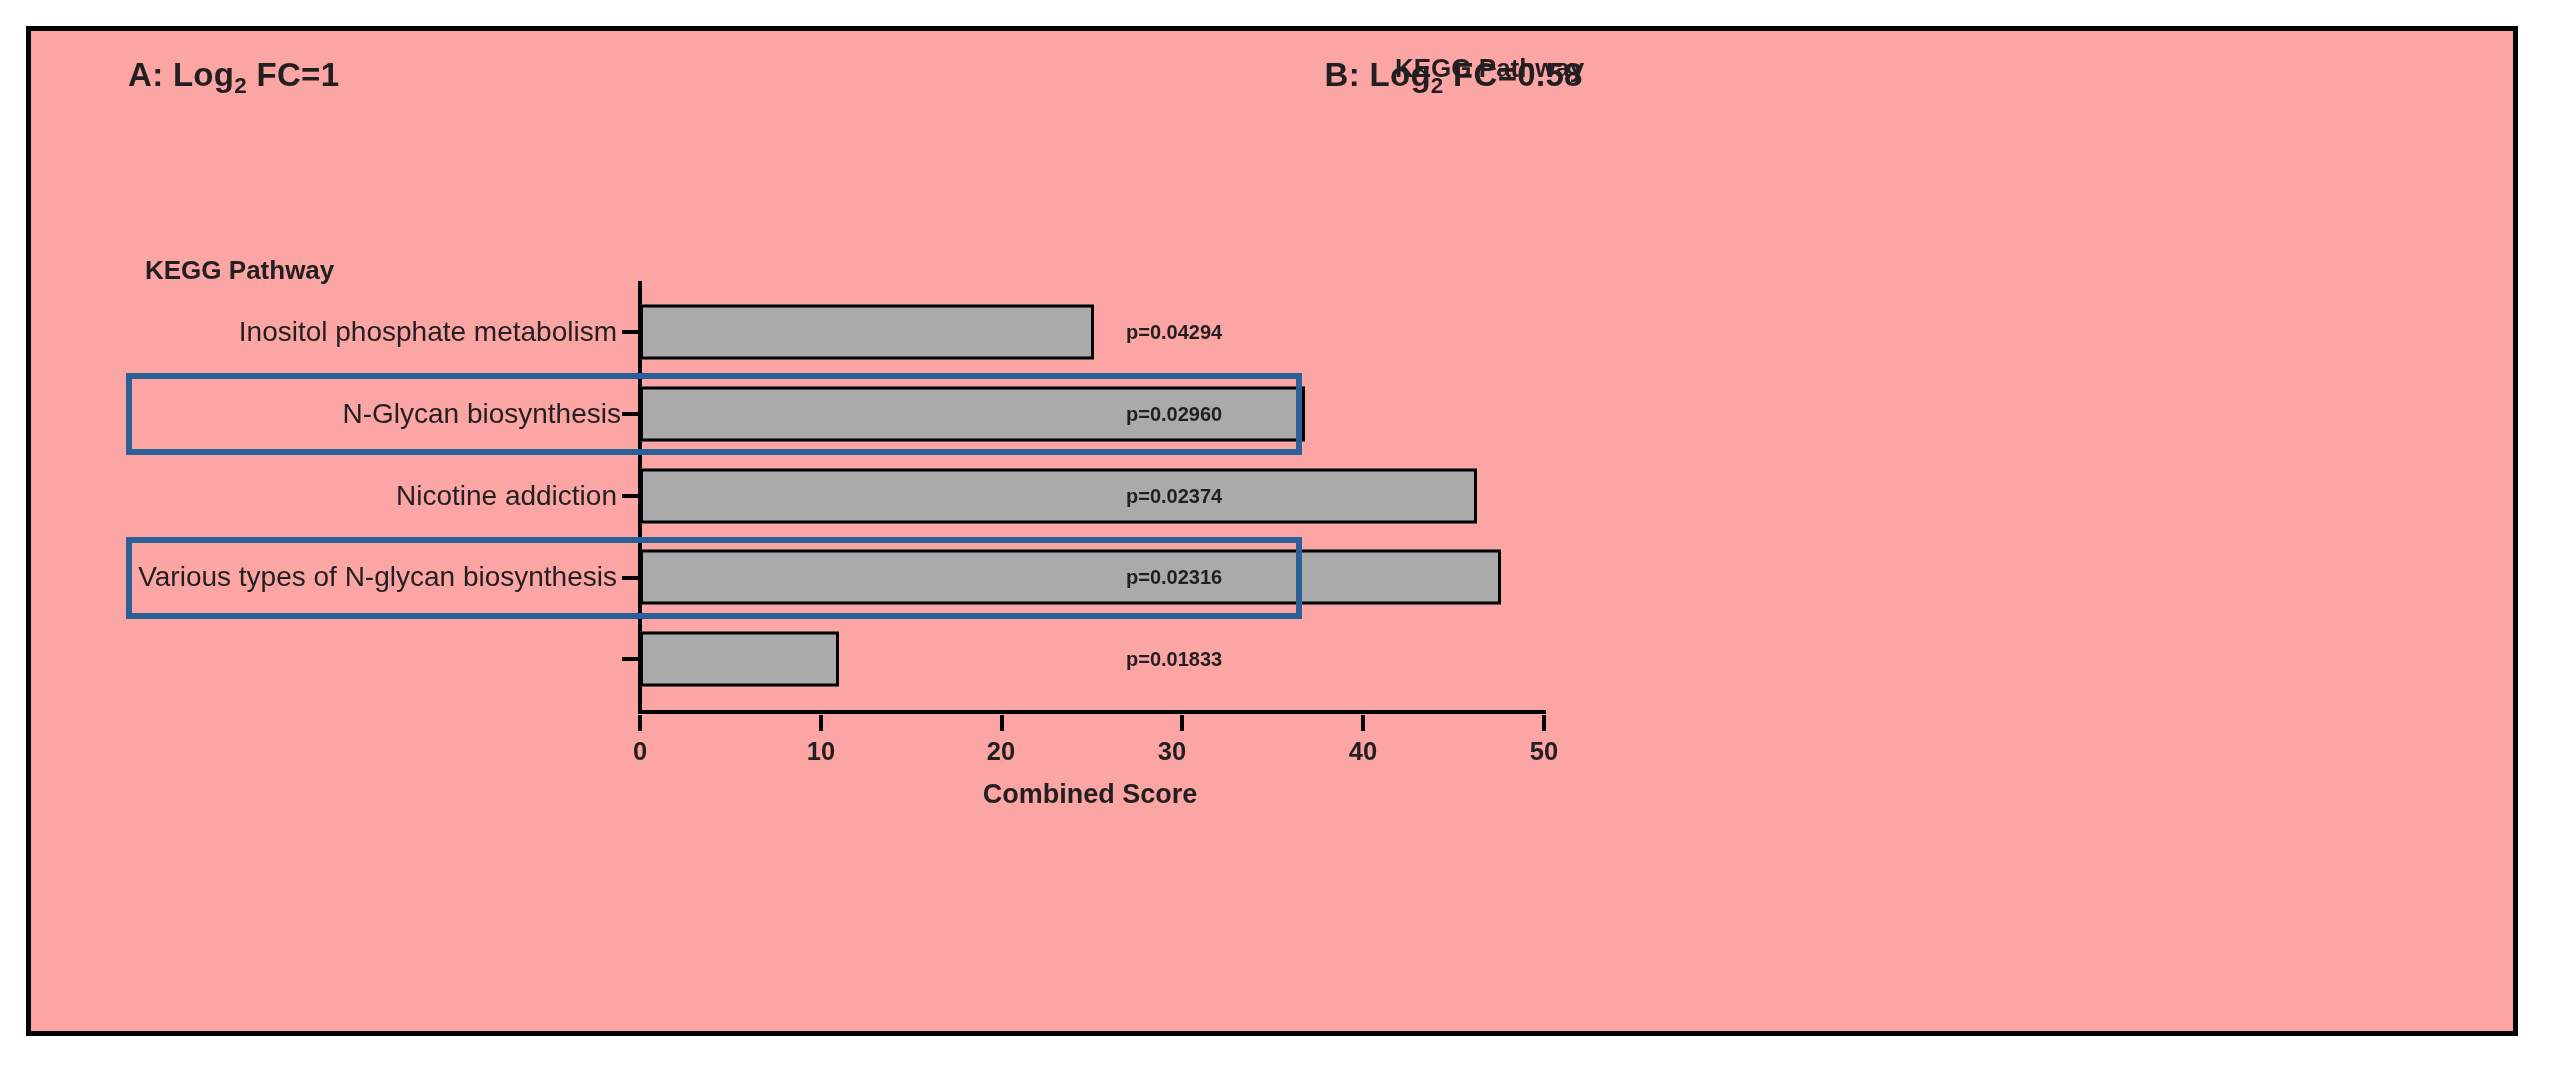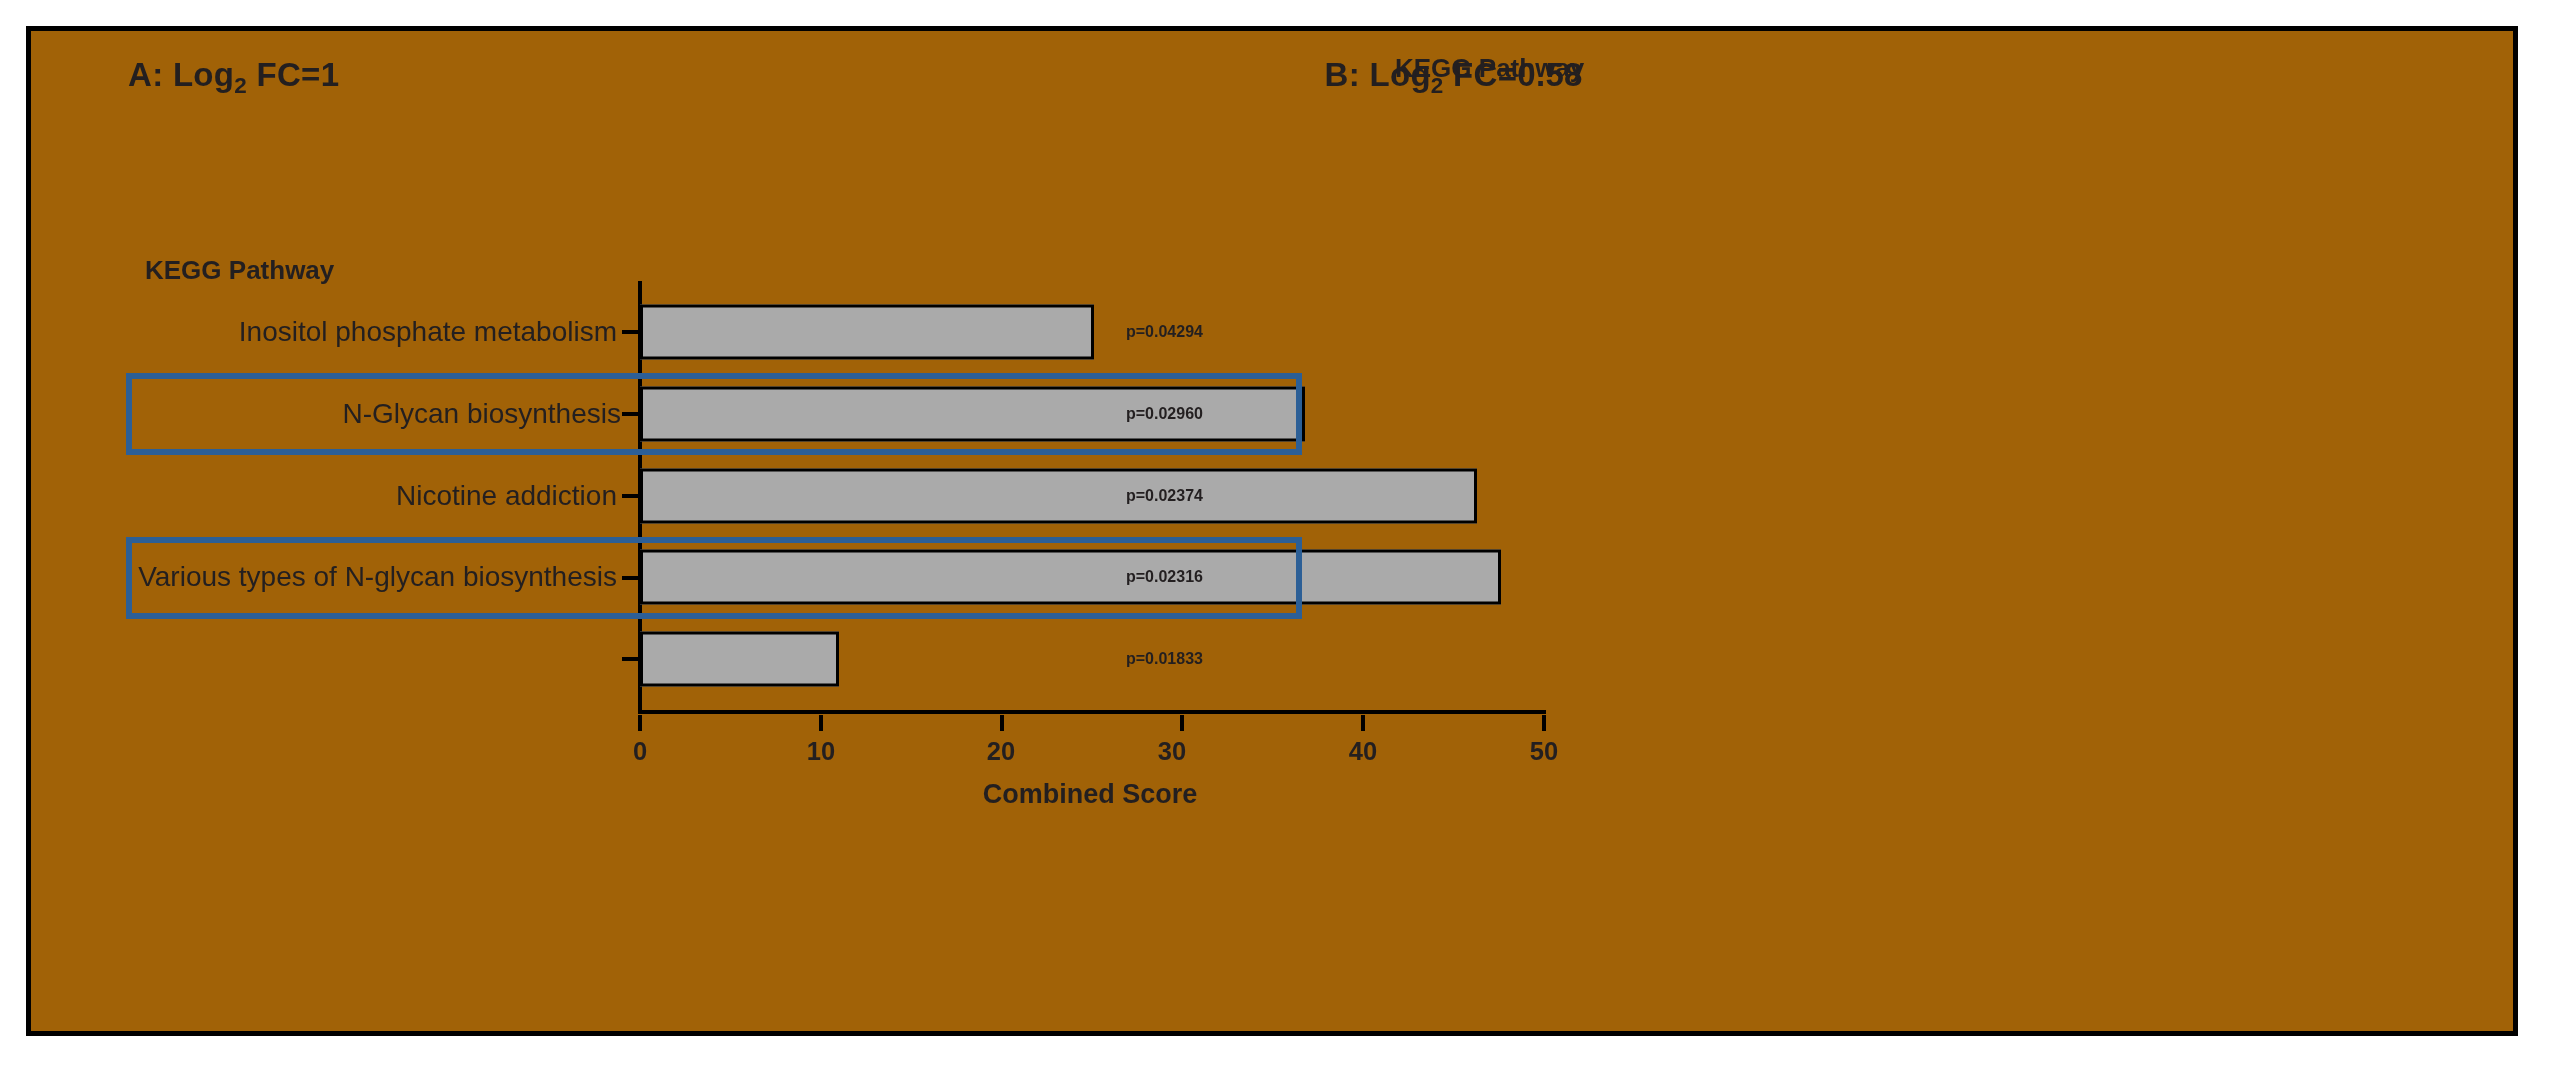--- a/index.html
+++ b/index.html
@@ -16,21 +16,21 @@
   }
 
   #figure-frame {
     position: absolute;
     left: 26px;
     top: 26px;
     width: 2492px;
     height: 1010px;
     border: 5.3px solid #000000;
     box-sizing: border-box;
-    background: #a16207;
+    background: #fca5a5;
   }
 
   .panel {
     position: absolute;
     top: 0;
     height: 100%;
   }
   #panel-a { left: 0px;    width: 1276px; }
   #panel-b { left: 1276px; width: 1211px; }
 
@@ -110,21 +110,21 @@
   .bar {
     position: absolute;
     background: #aaaaaa;
     border: 3.5px solid #000000;
     box-sizing: border-box;
     transform: translateY(-50%);
   }
 
   .pval {
     position: absolute;
-    font-size: 16px;
+    font-size: 20px;
     font-weight: bold;
     color: #231f20;
     white-space: nowrap;
     transform: translateY(-50%);
   }
 
   .tick-num {
     position: absolute;
     font-size: 25.5px;
     font-weight: bold;

